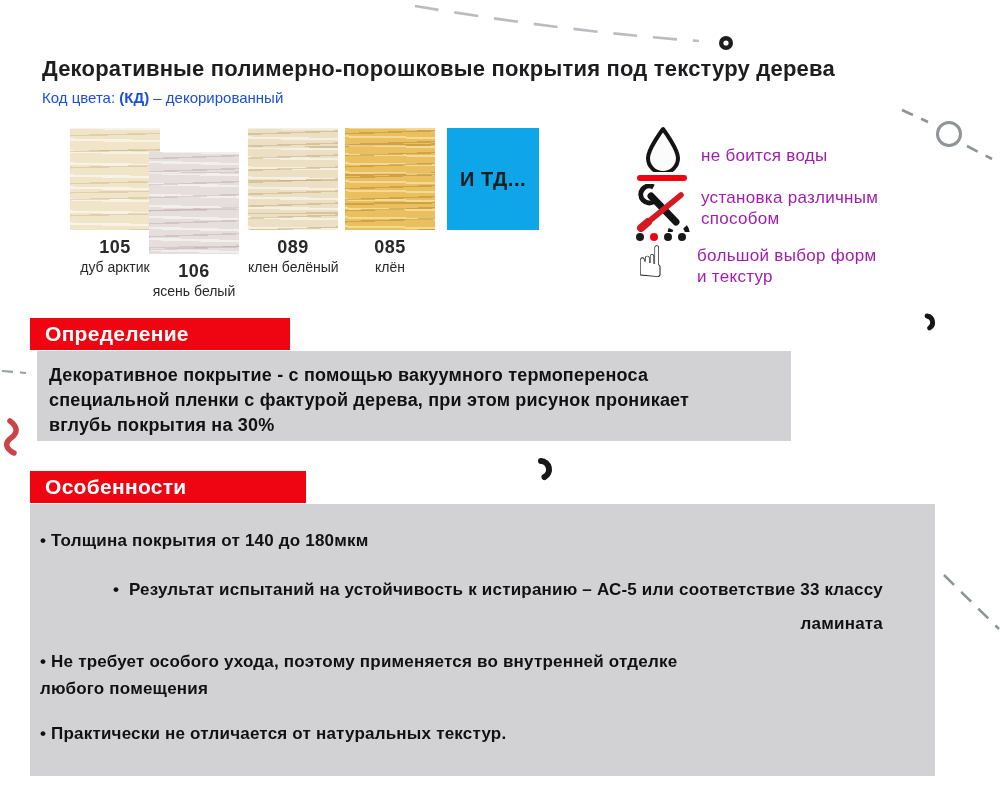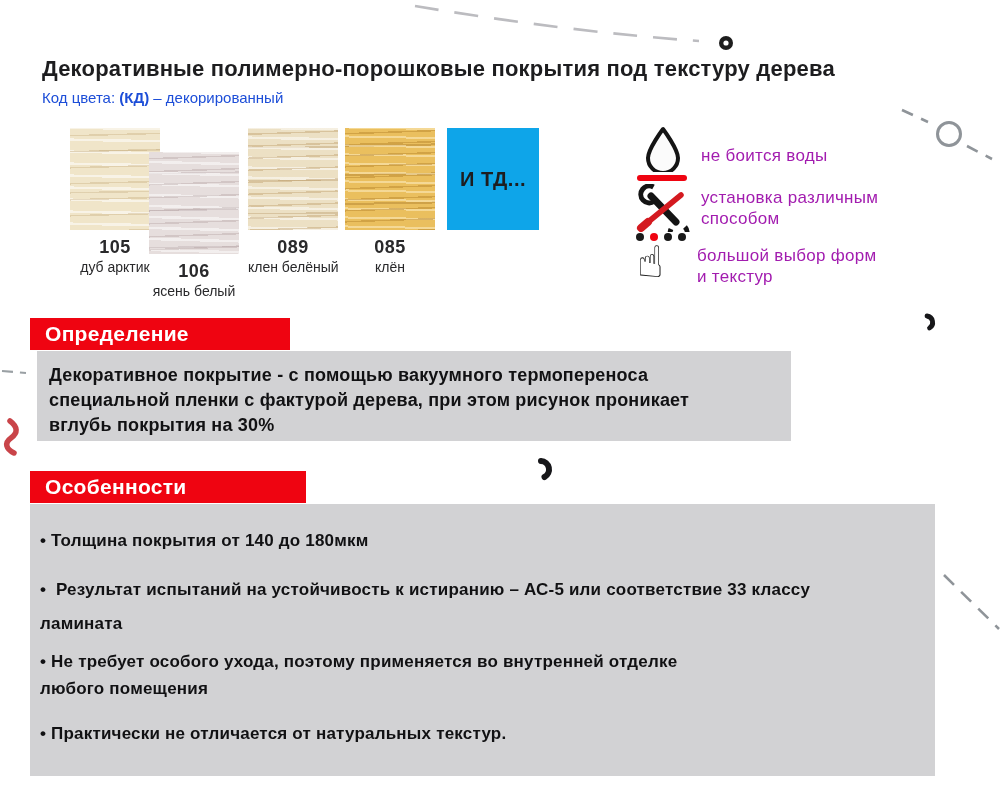--- a/index.html
+++ b/index.html
@@ -52,21 +52,21 @@
   .banner{height:32px;background:#ef0411;color:#ffffff;font-size:21px;font-weight:bold;
     line-height:32px;padding-left:15px;box-sizing:border-box;letter-spacing:.3px;}
   .banner-def{left:30px;top:318px;width:260px;}
   .banner-feat{left:30px;top:471px;width:276px;}
   .panel{background:#d2d2d4;box-sizing:border-box;}
   .panel-def{left:30px;top:351px;width:754px;height:90px;padding:12px 18px 0 12px;margin-left:7px;}
   .panel-def .body{font-size:18px;font-weight:bold;line-height:25px;color:#111113;white-space:pre-line;letter-spacing:.2px;}
   .panel-feat{left:30px;top:504px;width:905px;height:272px;padding:24px 52px 0 10px;}
   .bullet{font-size:17px;font-weight:bold;color:#111113;line-height:1.55;letter-spacing:.2px;white-space:pre-line;margin:0 0 19px 0;}
   .bullet::before{content:"\2022\00a0";}
-  .bullet.loose{line-height:2.0;margin-bottom:8px;}
+  .bullet.loose{line-height:2.0;margin-bottom:8px;text-align:right;}
   .deco{left:0;top:0;pointer-events:none;}
 </style>
 </head>
 <body>
 
 <svg class="abs deco" width="1000" height="800" viewBox="0 0 1000 800">
   <path d="M415,6 C510,22 612,35 699,41" fill="none" stroke="#bcbcc0" stroke-width="2.6" stroke-dasharray="24 16"></path>
   <circle cx="726" cy="43" r="7" fill="#1d1d1d"></circle>
   <circle cx="726" cy="43" r="2.6" fill="#ffffff"></circle>
   <path d="M902,110 L928,122" fill="none" stroke="#8f9499" stroke-width="2.6" stroke-dasharray="12 9"></path>

